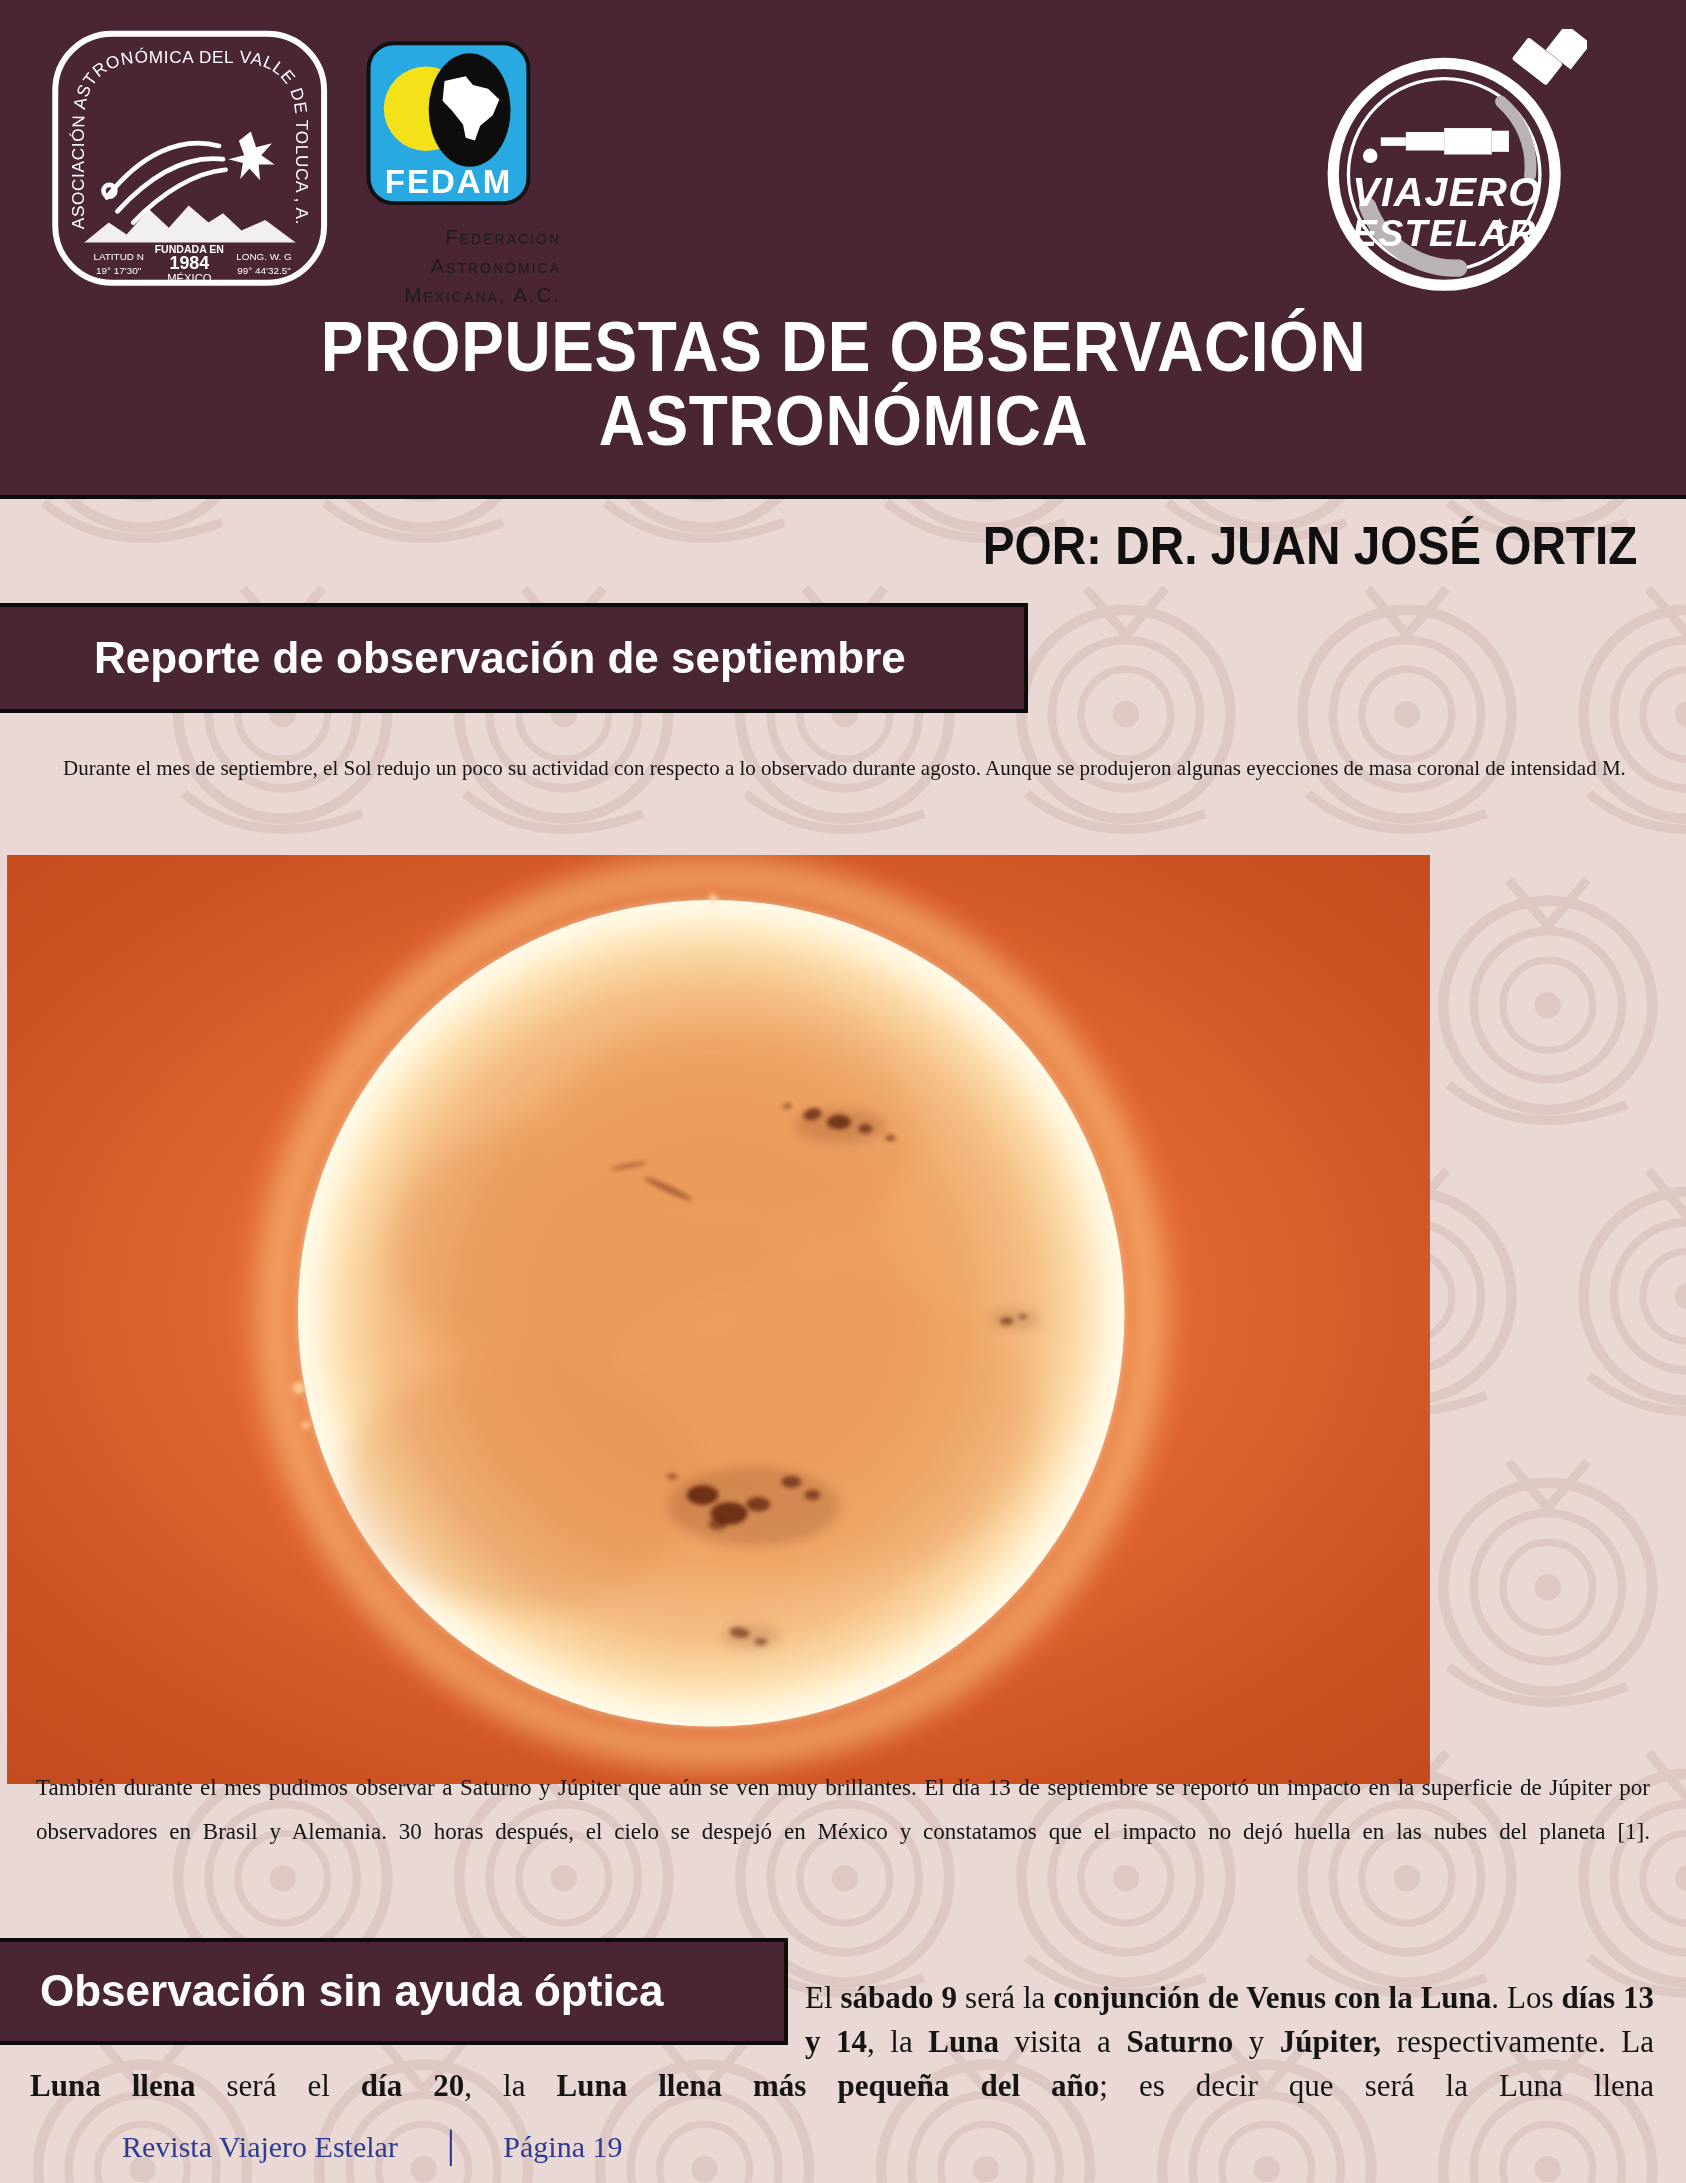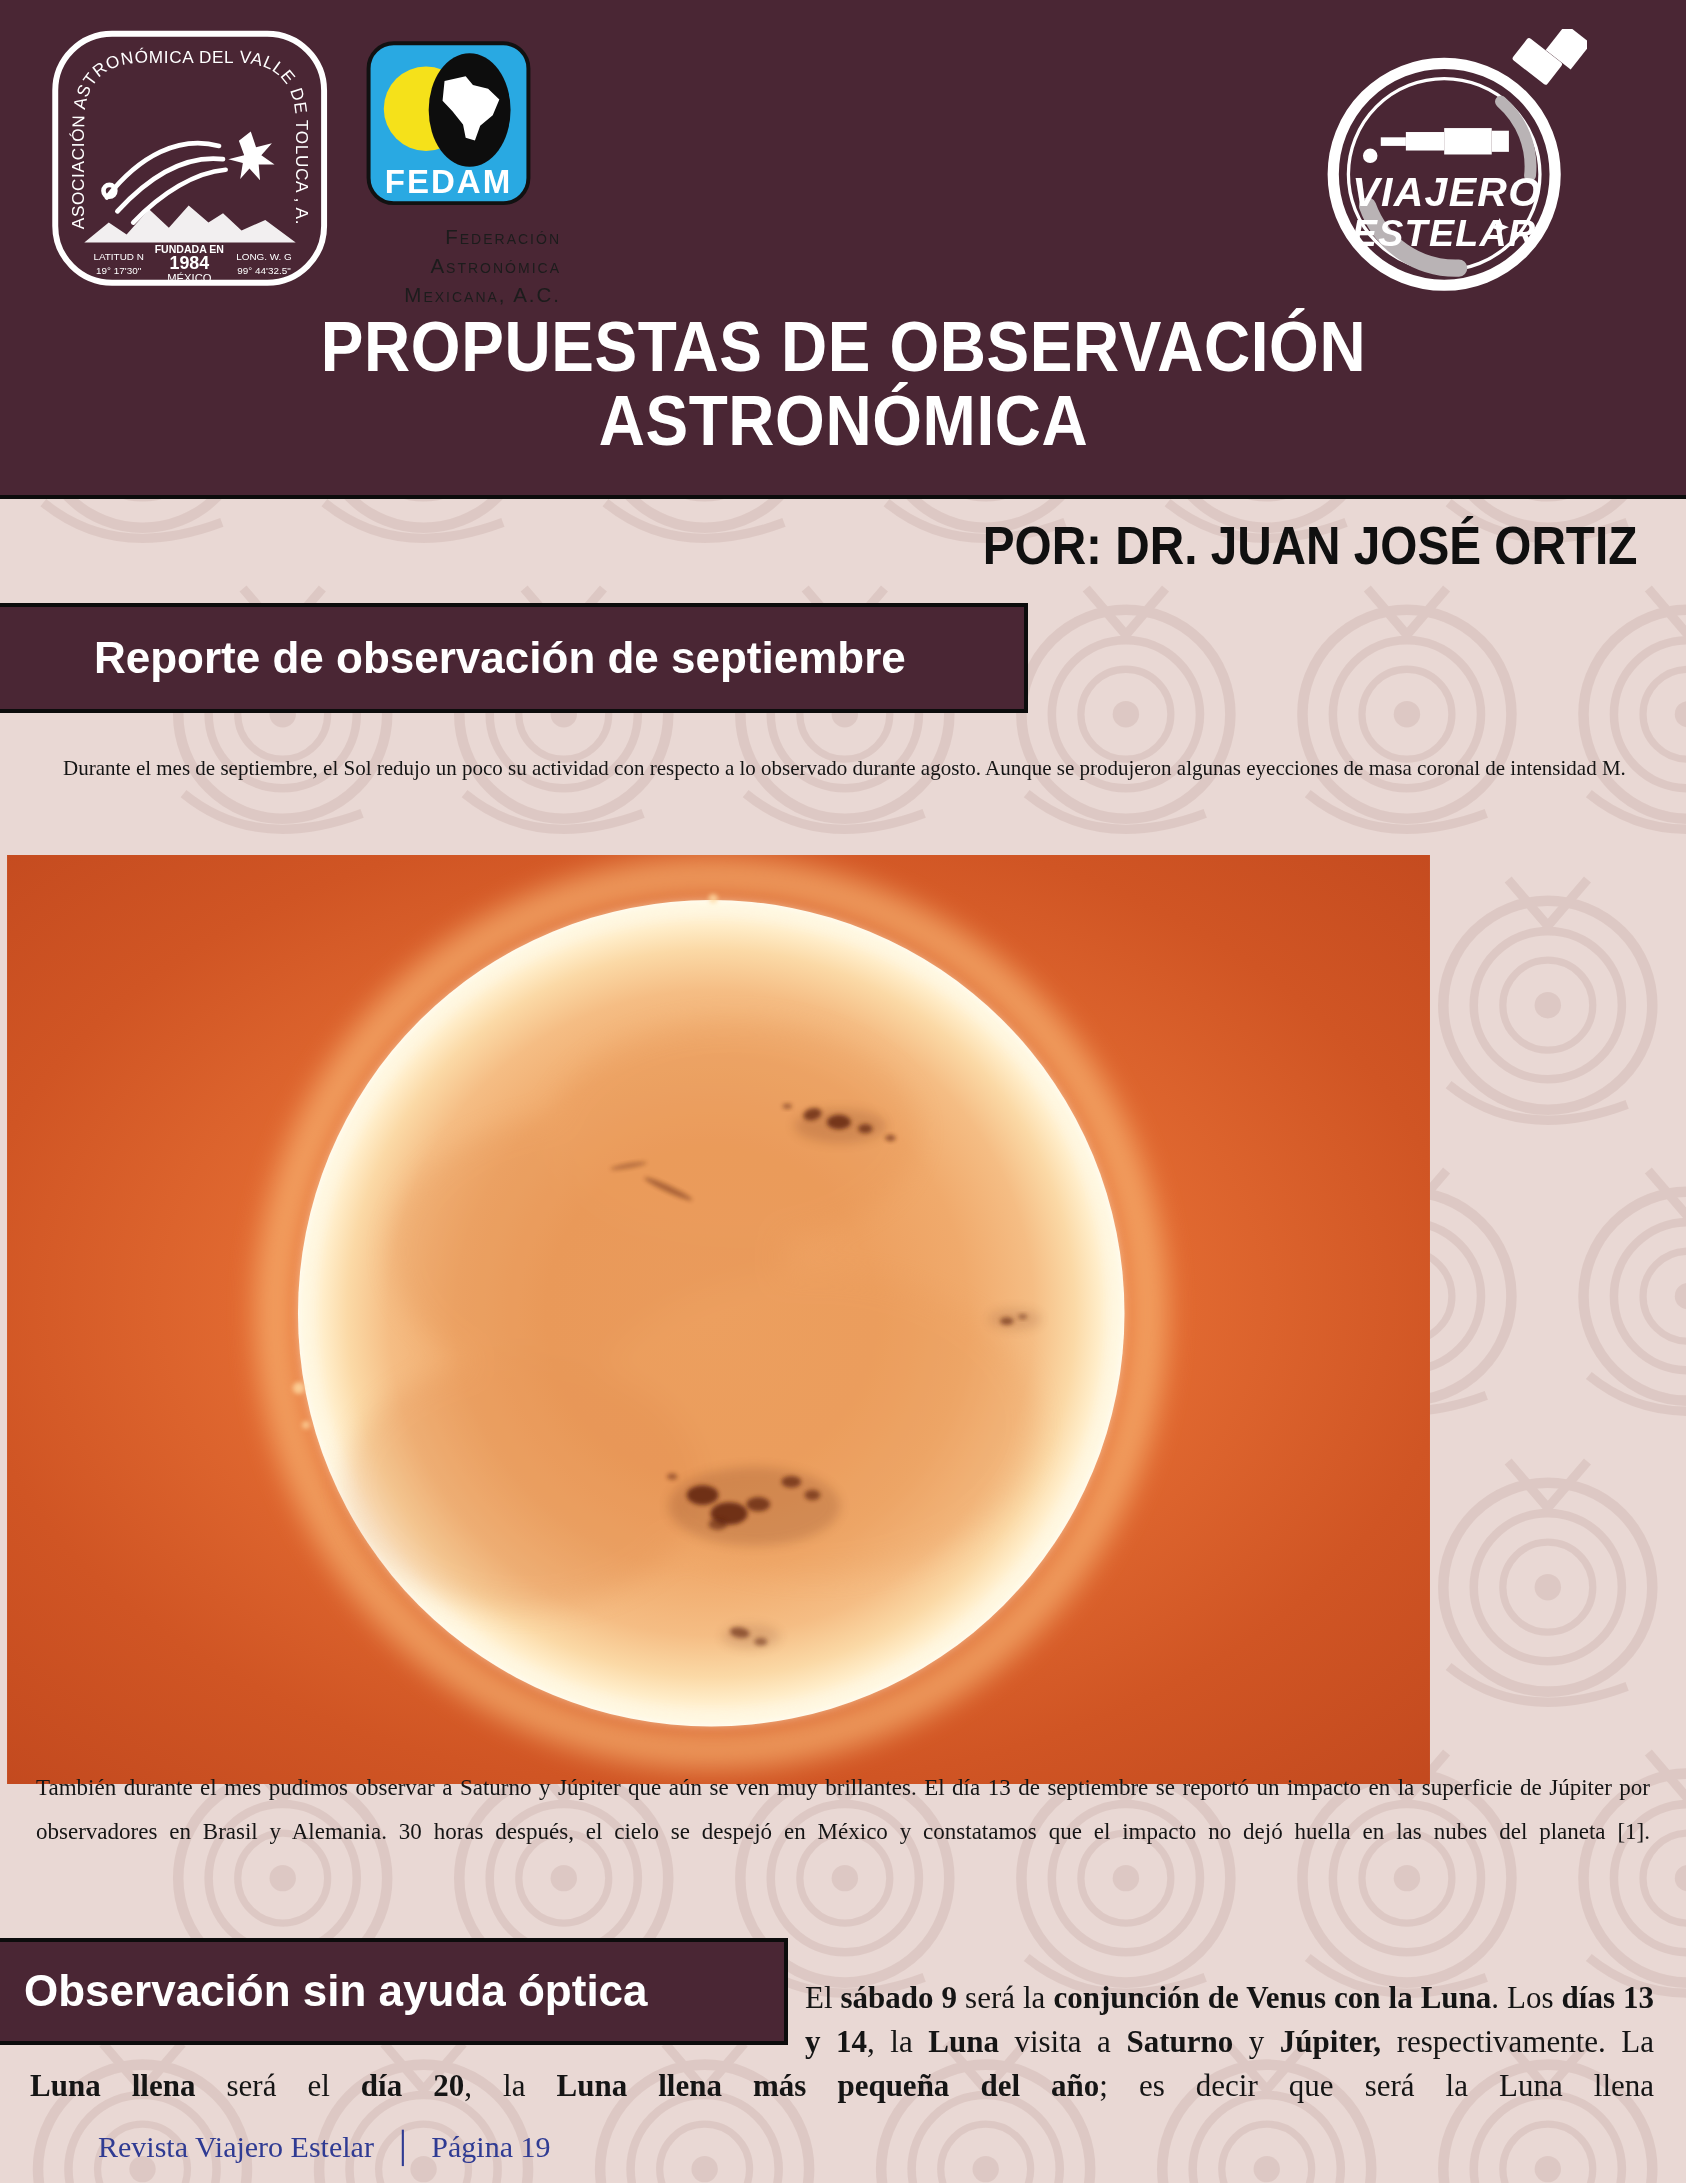--- a/index.html
+++ b/index.html
@@ -25,37 +25,37 @@
         font-weight:bold;font-size:53px;color:#101010;letter-spacing:0;
         transform:scaleX(.9);transform-origin:100% 50%;white-space:nowrap;}
   
   .banner1{position:absolute;left:0;top:603px;width:1028px;height:110px;box-sizing:border-box;
         background:#4a2634;border:4px solid #0c0c0c;border-left:none;
         font-family:"Liberation Sans",sans-serif;font-weight:bold;color:#fff;
         font-size:44px;line-height:101px;padding-left:94px;white-space:nowrap;}
   .banner2{position:absolute;left:0;top:1938px;width:788px;height:107px;box-sizing:border-box;
         background:#4a2634;border:4px solid #0c0c0c;border-left:none;
         font-family:"Liberation Sans",sans-serif;font-weight:bold;color:#fff;
-        font-size:44px;line-height:98px;padding-left:24px;white-space:nowrap;}
+        font-size:44px;line-height:98px;padding-left:40px;white-space:nowrap;}
   
   .p1{position:absolute;left:63px;top:745px;width:1581px;font-size:21px;line-height:46px;
         text-align:justify;}
   .p2{position:absolute;left:36px;top:1766px;width:1614px;font-size:23px;line-height:44px;
         text-align:justify;text-align-last:justify;}
   .p3{position:absolute;left:30px;top:1976px;width:1624px;font-size:31px;line-height:44px;
         text-align:justify;text-align-last:justify;}
   .p3-spacer{float:left;width:775px;height:69px;}
   .p3 b, .p2 b{font-weight:bold;}
   
   .sunfig{position:absolute;left:6.6px;top:855px;width:1423px;height:929px;}
   .caption{position:absolute;left:1437px;top:1163px;width:246px;text-align:center;
         font-size:29px;line-height:38px;white-space:pre-line;color:#1b1b1b;}
   
   .footer{position:absolute;left:98px;top:2130px;font-size:30px;color:#2f3b93;white-space:nowrap;}
-  .footer span{margin-right:10.6px;}
+  .footer span{margin-right:10.6px;margin-left:24px;}
 </style>
 </head>
 <body>
 
 <div id="page">
 
   <svg id="wm-layer" width="1687" height="2183" viewBox="0 0 2550 3301">
     <defs>
       <g id="wm-glyph" fill="none" stroke="#d3bab5">
         <circle r="158" stroke-width="16"></circle>

